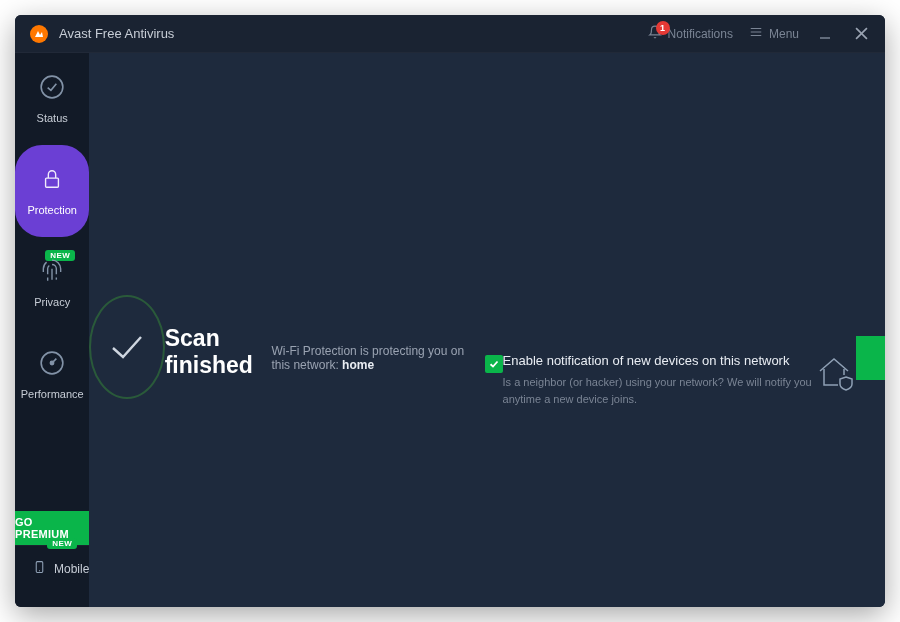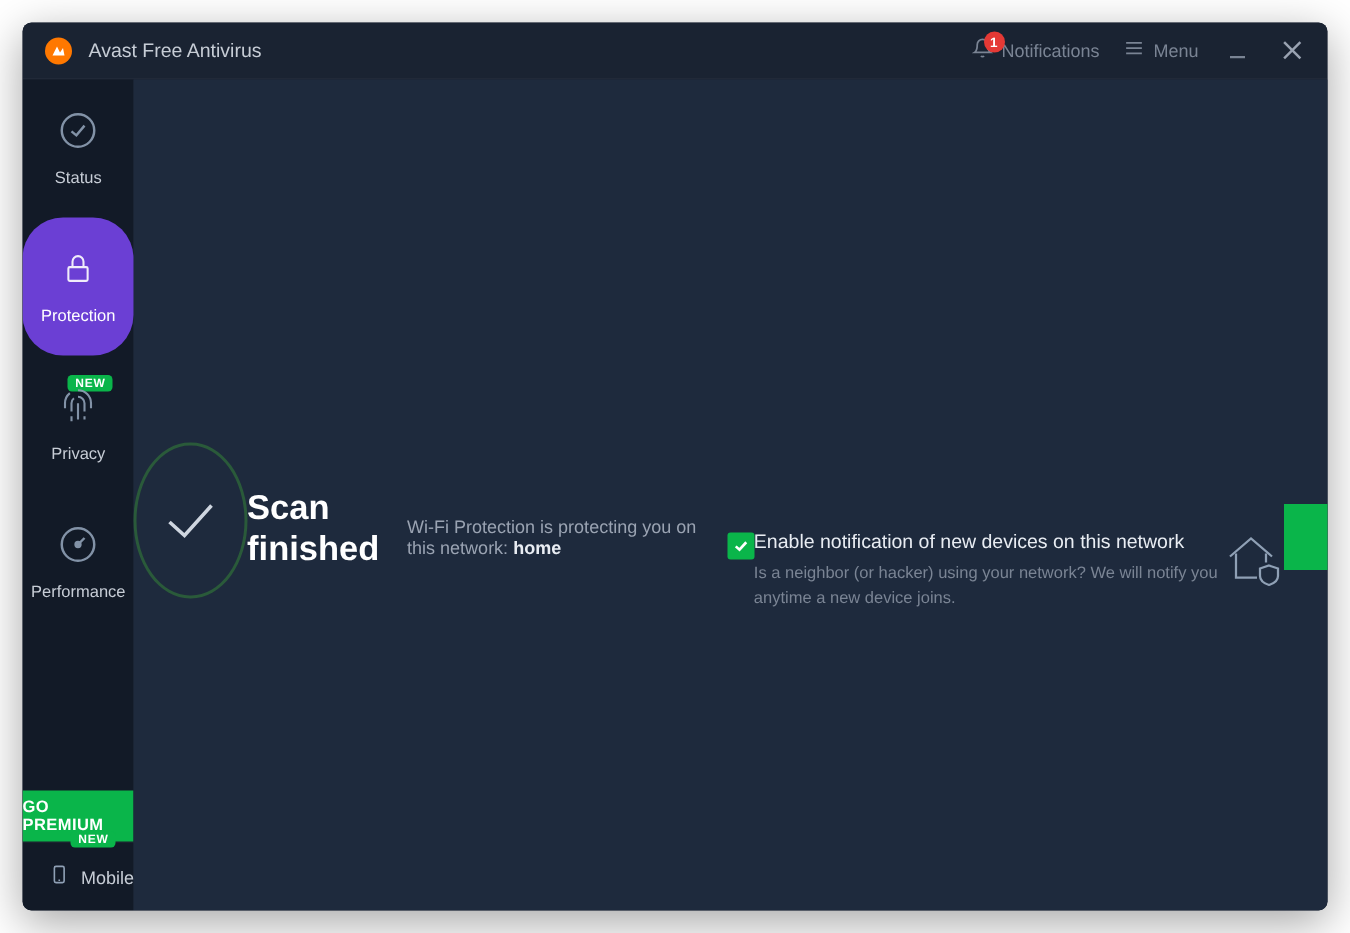--- a/index.html
+++ b/index.html
@@ -104,21 +104,21 @@
       right: 14px;
       background: #0ab54a;
       color: #fff;
       font-size: 8px;
       font-weight: bold;
       padding: 1px 5px;
       border-radius: 3px;
       letter-spacing: 0.5px;
     }
     .sidebar-bottom {
-      padding-bottom: 0;
+      padding-bottom: 16px;
     }
     .go-premium {
       background: #0ab54a;
       color: #fff;
       font-weight: bold;
       font-size: 11px;
       height: 34px;
       display: flex;
       align-items: center;
       justify-content: center;

